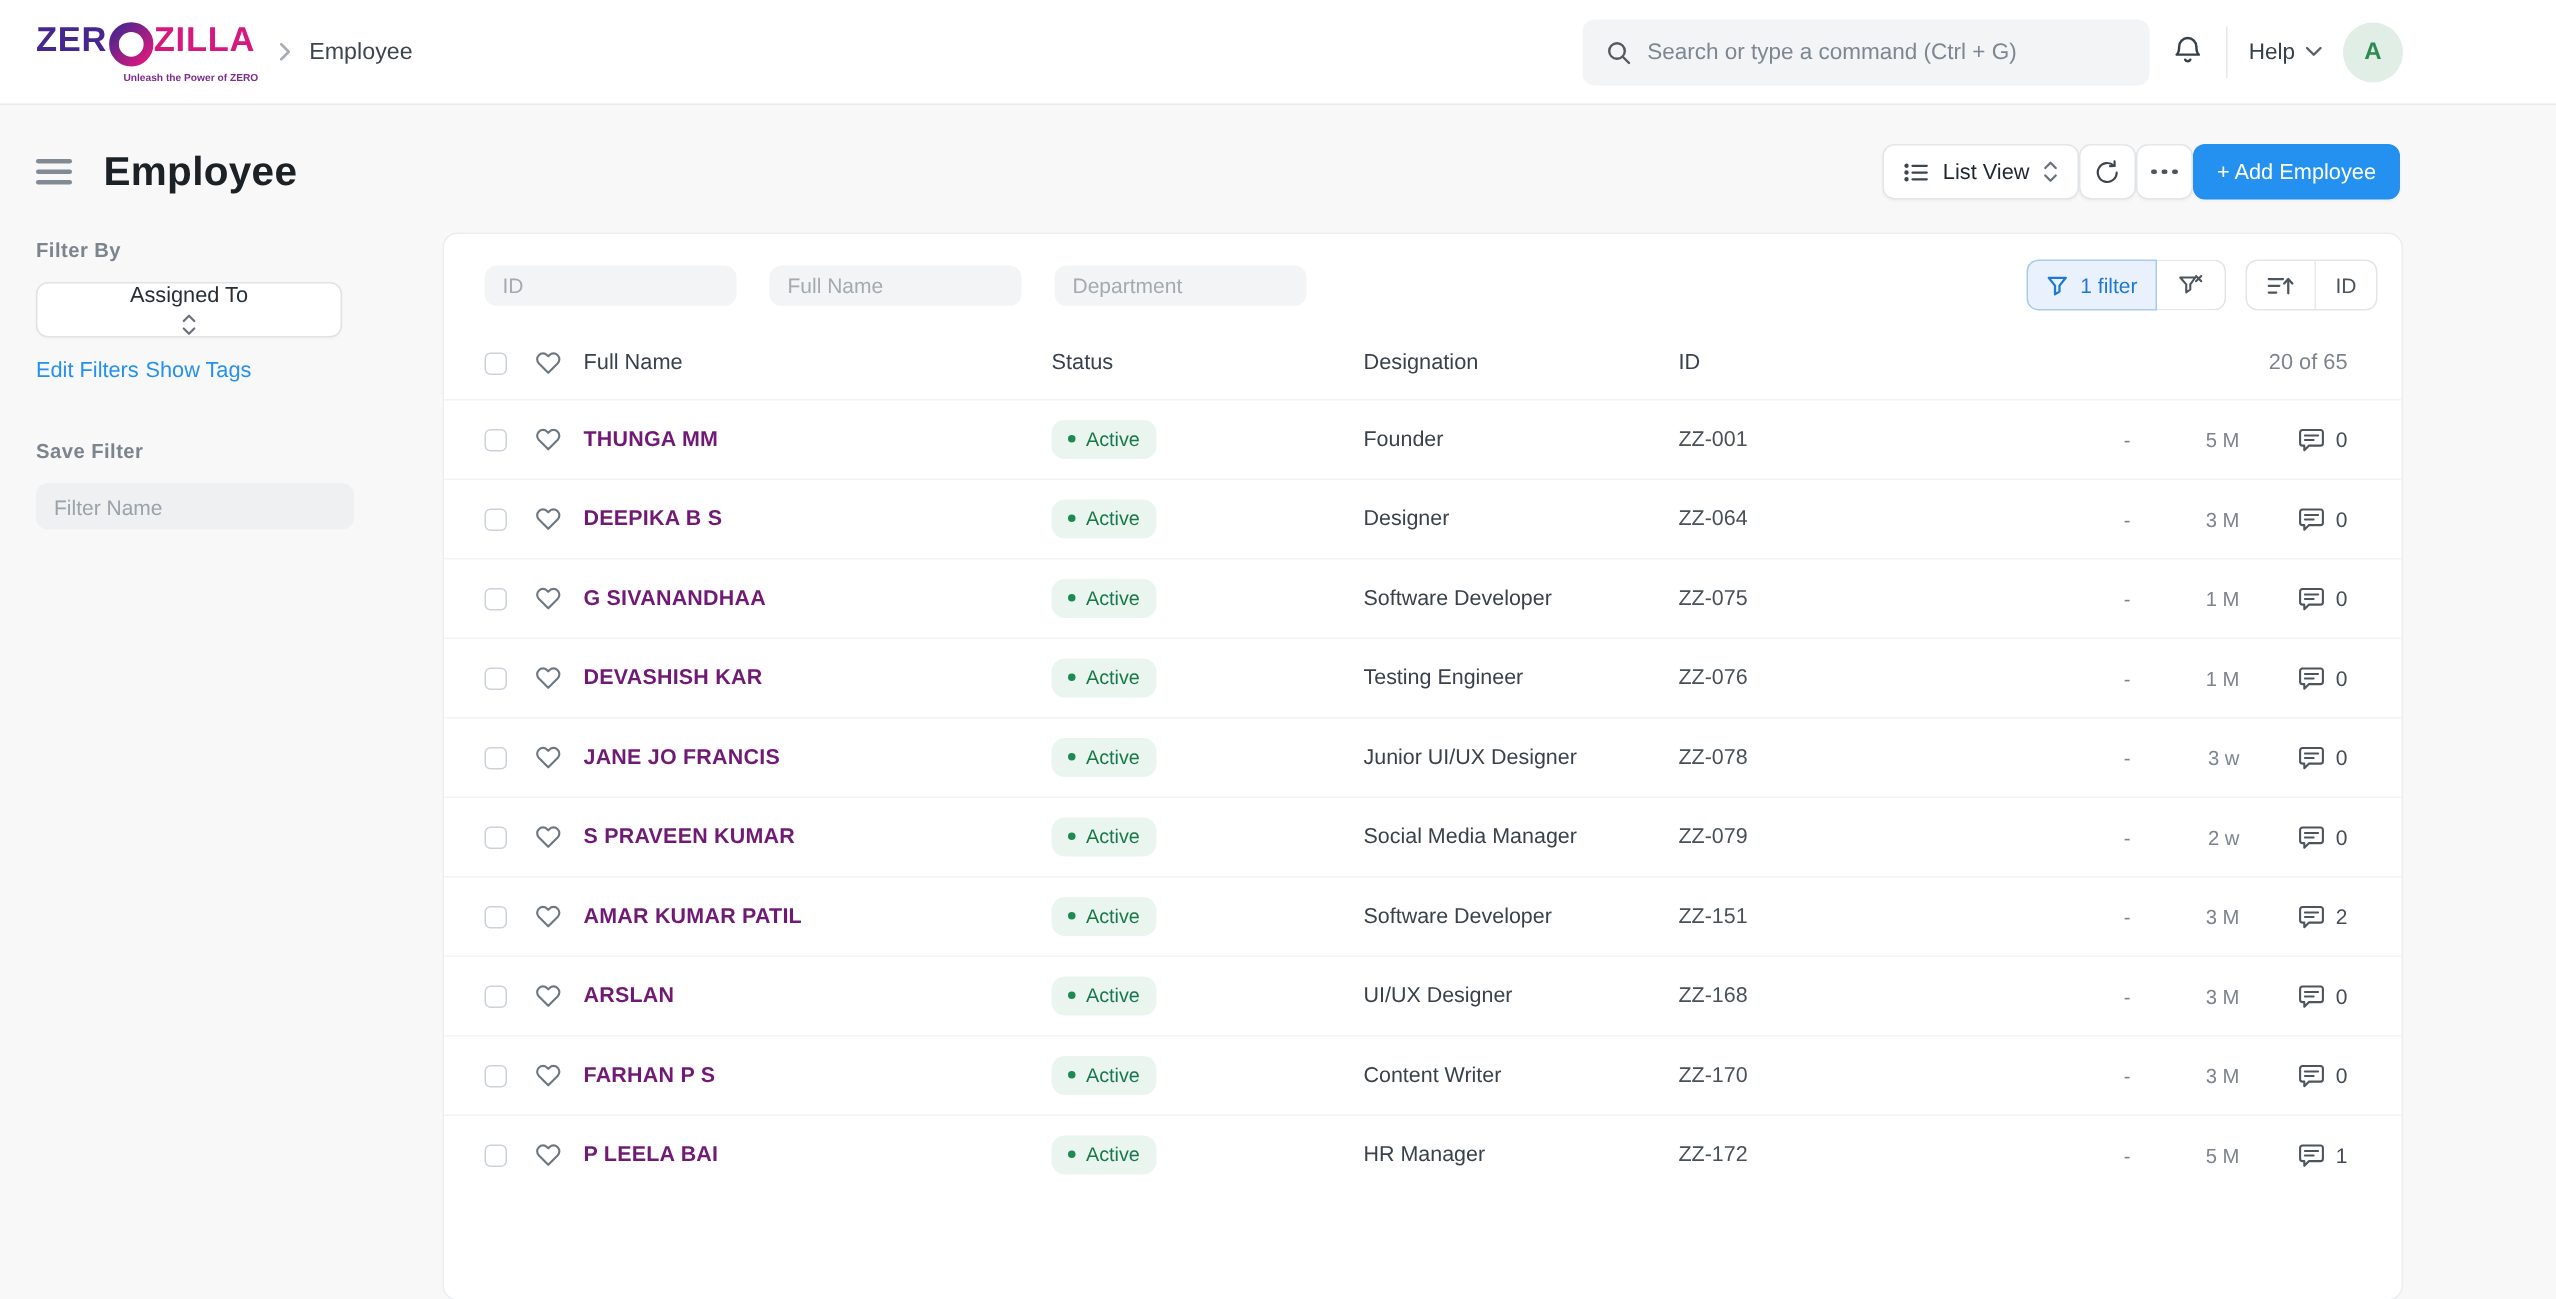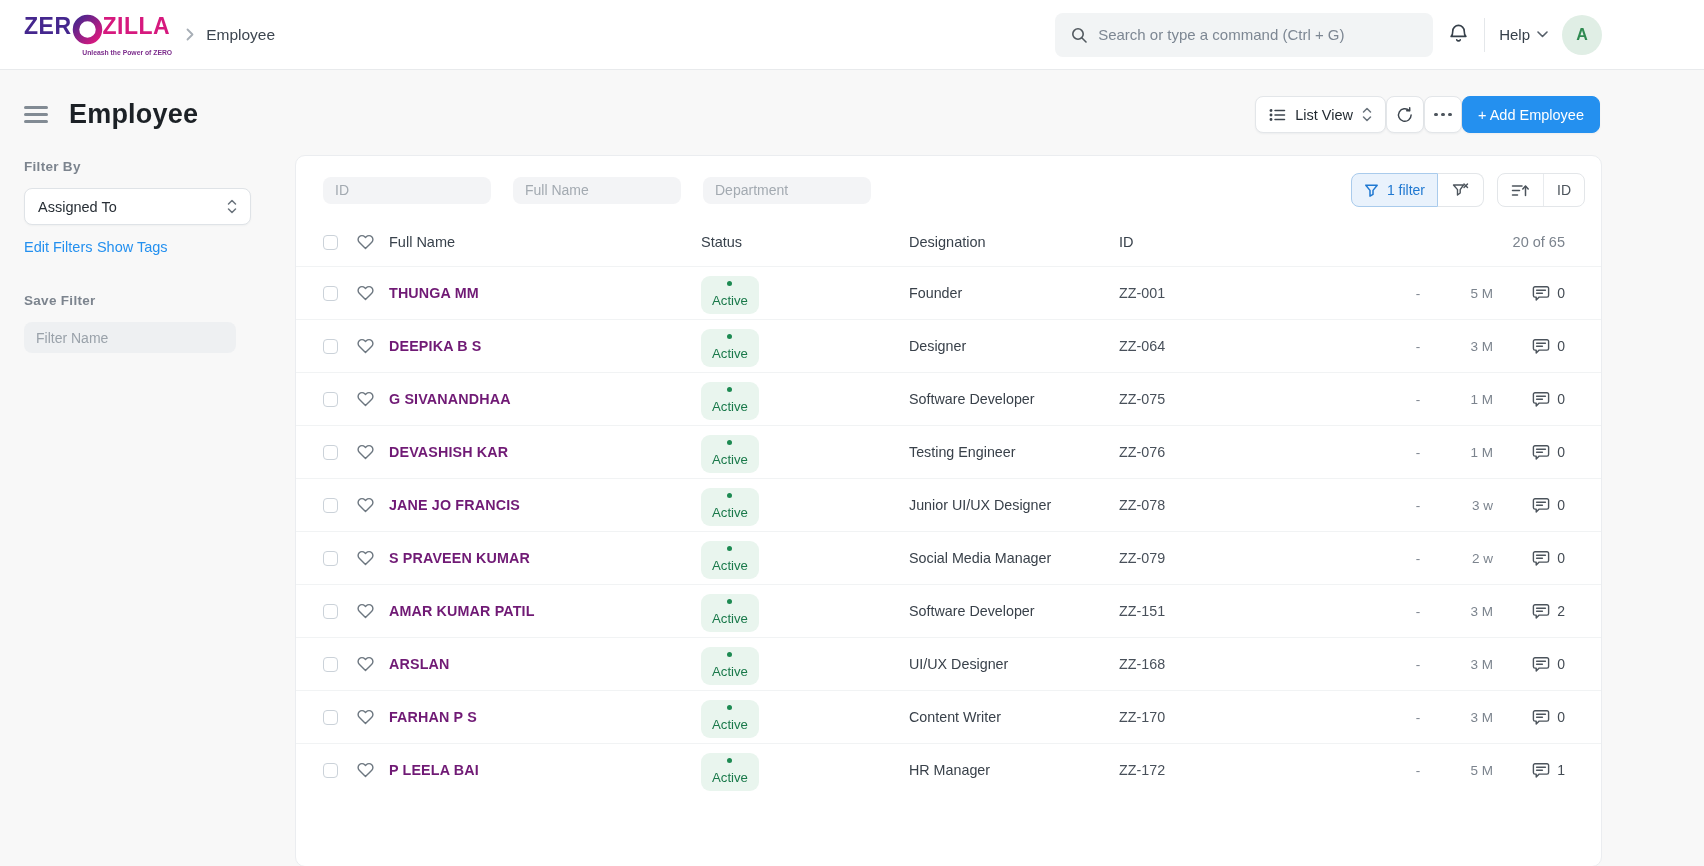--- a/index.html
+++ b/index.html
@@ -46,24 +46,24 @@
   .btn-primary { background:#2490ef; border-color:#2490ef; color:#fff; padding:12px 15px; font-size:14.5px; }
   .dots { display:flex; gap:3.5px; }
   .dots i { width:3.5px; height:3.5px; border-radius:50%; background:#4c545c; }
 
   
   .page-body { display:flex; align-items:flex-start; padding:0 102px 0 24px; gap:53px; }
 
   
   .sidebar { width:218px; flex-shrink:0; }
   .side-label { font-size:13.5px; font-weight:600; color:#7c848e; letter-spacing:.3px; margin:4px 0 14px; }
-  .side-select { width:227px; height:37px; background:#fff; border:1px solid #dfe3e7; border-radius:8px;
+  .side-select { width:204px; height:37px; background:#fff; border:1px solid #dfe3e7; border-radius:8px;
                  box-shadow:0 1px 2px rgba(25,39,52,.04); display:flex; align-items:center;
                  justify-content:space-between; padding:0 13px; font-size:14.5px; color:#272e35;
-                 margin-bottom:12px; cursor:pointer; }
+                 margin-bottom:12px; cursor:pointer;flex-direction:column; }
   .side-link { display:inline-block; color:#2490ef; font-size:14.5px; margin:2px 0 20px; cursor:pointer; text-decoration:none; }
   .save-label { margin-top:18px; }
   .side-input { width:212px; height:31px; background:#eef0f2; border:none; border-radius:8px;
                 padding:0 12px; font-size:14px; font-family:inherit; color:#3d4650; outline:none; }
   .side-input::placeholder { color:#9aa2aa; }
 
   
   .card { flex:1; background:#fff; border:1px solid #ebedf0; border-radius:10px; min-height:712px; }
 
   .filter-row { display:flex; align-items:center; padding:17px 16px 11px 27px; }
@@ -80,21 +80,21 @@
   .sseg + .sseg { border-left:1px solid #e8ebee; }
 
   
   .grid { display:grid; grid-template-columns:34px 32px 312px 208px 210px 1fr 200px; align-items:center; }
   .thead { height:48px; padding:0 36px 0 27px; font-size:14.5px; color:#39424c; }
   .trow { height:53px; padding:0 36px 0 27px; border-top:1px solid #f1f3f4; font-size:14.3px; cursor:pointer; }
   .checkbox { width:15px; height:15px; border:1.5px solid #cbd2d9; border-radius:4px; background:#fff; cursor:pointer; }
   .hearticon { display:flex; color:#6d7780; }
   .name { font-weight:700; color:#701a75; letter-spacing:.15px; }
   .badge { display:inline-flex; align-items:center; gap:7px; background:#e9f5ee; color:#19794a;
-           border-radius:9px; padding:5px 11px 6px; font-size:13.2px;flex-direction:column; }
+           border-radius:9px; padding:5px 11px 6px; font-size:13.2px; }
   .badge i { width:5px; height:5px; border-radius:50%; background:#1d8a52; }
   .desig { color:#39414a; }
   .idcell { color:#48505a; }
   .rcluster { display:flex; justify-content:flex-end; align-items:center; color:#7c848e; font-size:13.5px; }
   .assigned { width:34px; text-align:center; }
   .modified { width:58px; text-align:right; white-space:pre; }
   .comments { width:72px; display:flex; justify-content:flex-end; align-items:center; gap:7px; color:#444c55; font-size:14px; }
   .rescount { width:100%; text-align:right; color:#7c848e; font-size:14.5px; }
 
   svg { display:block; }

